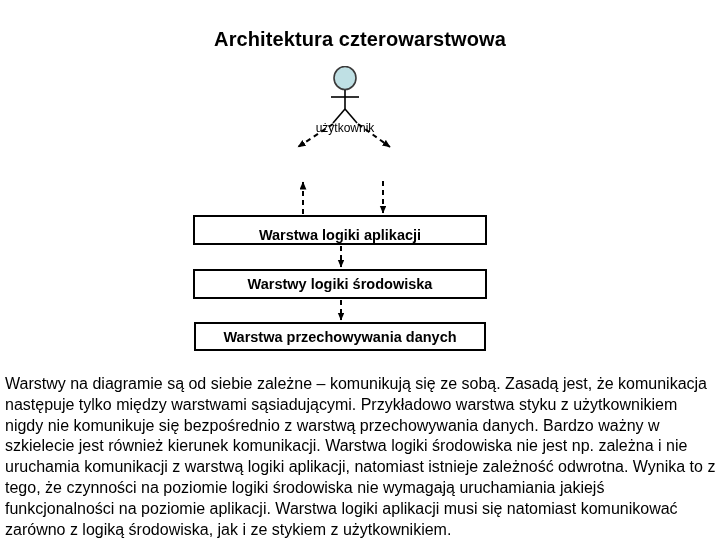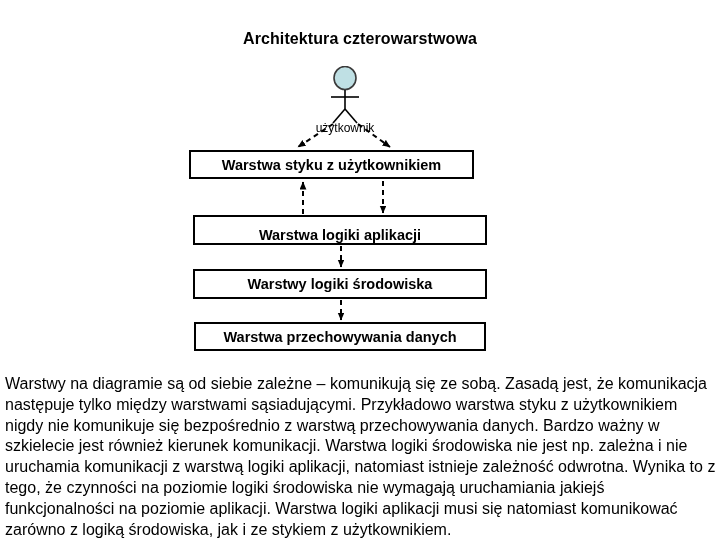--- a/index.html
+++ b/index.html
@@ -24,21 +24,21 @@
     background: #ffffff;
   }
 
   
   .title {
     position: absolute;
     left: 0;
     top: 27px;
     width: 720px;
     text-align: center;
-    font-size: 16px;
+    font-size: 20px;
     font-weight: bold;
     letter-spacing: 0.1px;
     line-height: 24px;
   }
 
   
   .actor-wrap {
     position: absolute;
     left: 320px;
     top: 66px;
@@ -126,23 +126,20 @@
 
     <line x1="303" y1="214" x2="303" y2="182" stroke="#000000" stroke-width="2" stroke-dasharray="5,4" marker-end="url(#arrowhead)"></line>
 
     <line x1="383" y1="181" x2="383" y2="213" stroke="#000000" stroke-width="2" stroke-dasharray="5,4" marker-end="url(#arrowhead)"></line>
 
     <line x1="341" y1="246" x2="341" y2="267" stroke="#000000" stroke-width="2" stroke-dasharray="5,4" marker-end="url(#arrowhead)"></line>
 
     <line x1="341" y1="300" x2="341" y2="320" stroke="#000000" stroke-width="2" stroke-dasharray="5,4" marker-end="url(#arrowhead)"></line>
   </svg>
 
-  <div class="layer-box" id="box-ui">
-    <span>Warstwa styku z użytkownikiem</span>
-  </div>
 
   <div class="layer-box" id="box-app">
     <span>Warstwa logiki aplikacji</span>
   </div>
 
   <div class="layer-box" id="box-env">
     <span>Warstwy logiki środowiska</span>
   </div>
 
   <div class="layer-box" id="box-storage">

